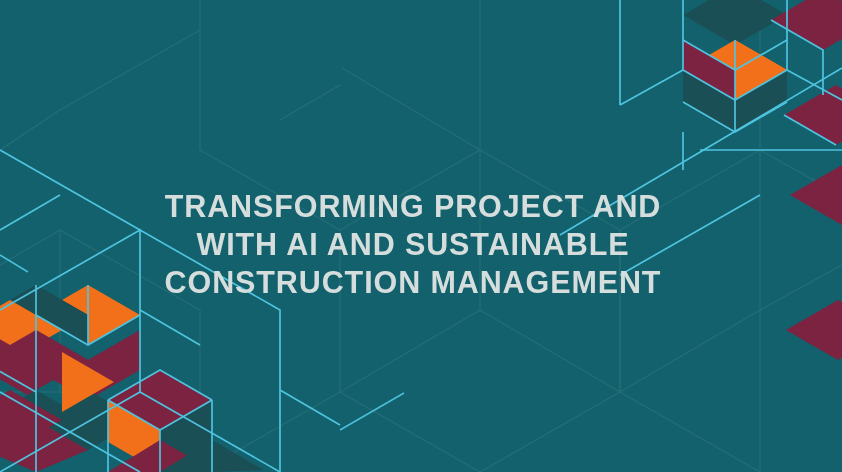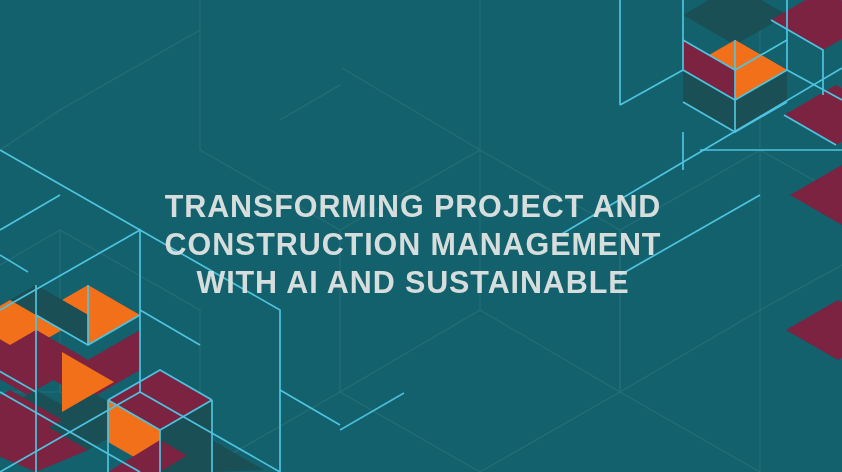--- a/index.html
+++ b/index.html
@@ -171,18 +171,18 @@
 
     <g stroke="#4EC3E0" stroke-width="1.5" fill="none" opacity="0.95">
       <path d="M0,255 L28,272"></path>
       <path d="M340,430 L404,393"></path>
     </g>
   </svg>
 
   <div id="title-block">
     <h1 id="title">
       <span class="tline">TRANSFORMING PROJECT AND</span>
+      <span class="tline">WITH AI AND SUSTAINABLE</span>
       <span class="tline">CONSTRUCTION MANAGEMENT</span>
-      <span class="tline">WITH AI AND SUSTAINABLE</span>
     </h1>
   </div>
 
 </div>
 
 </body></html>

